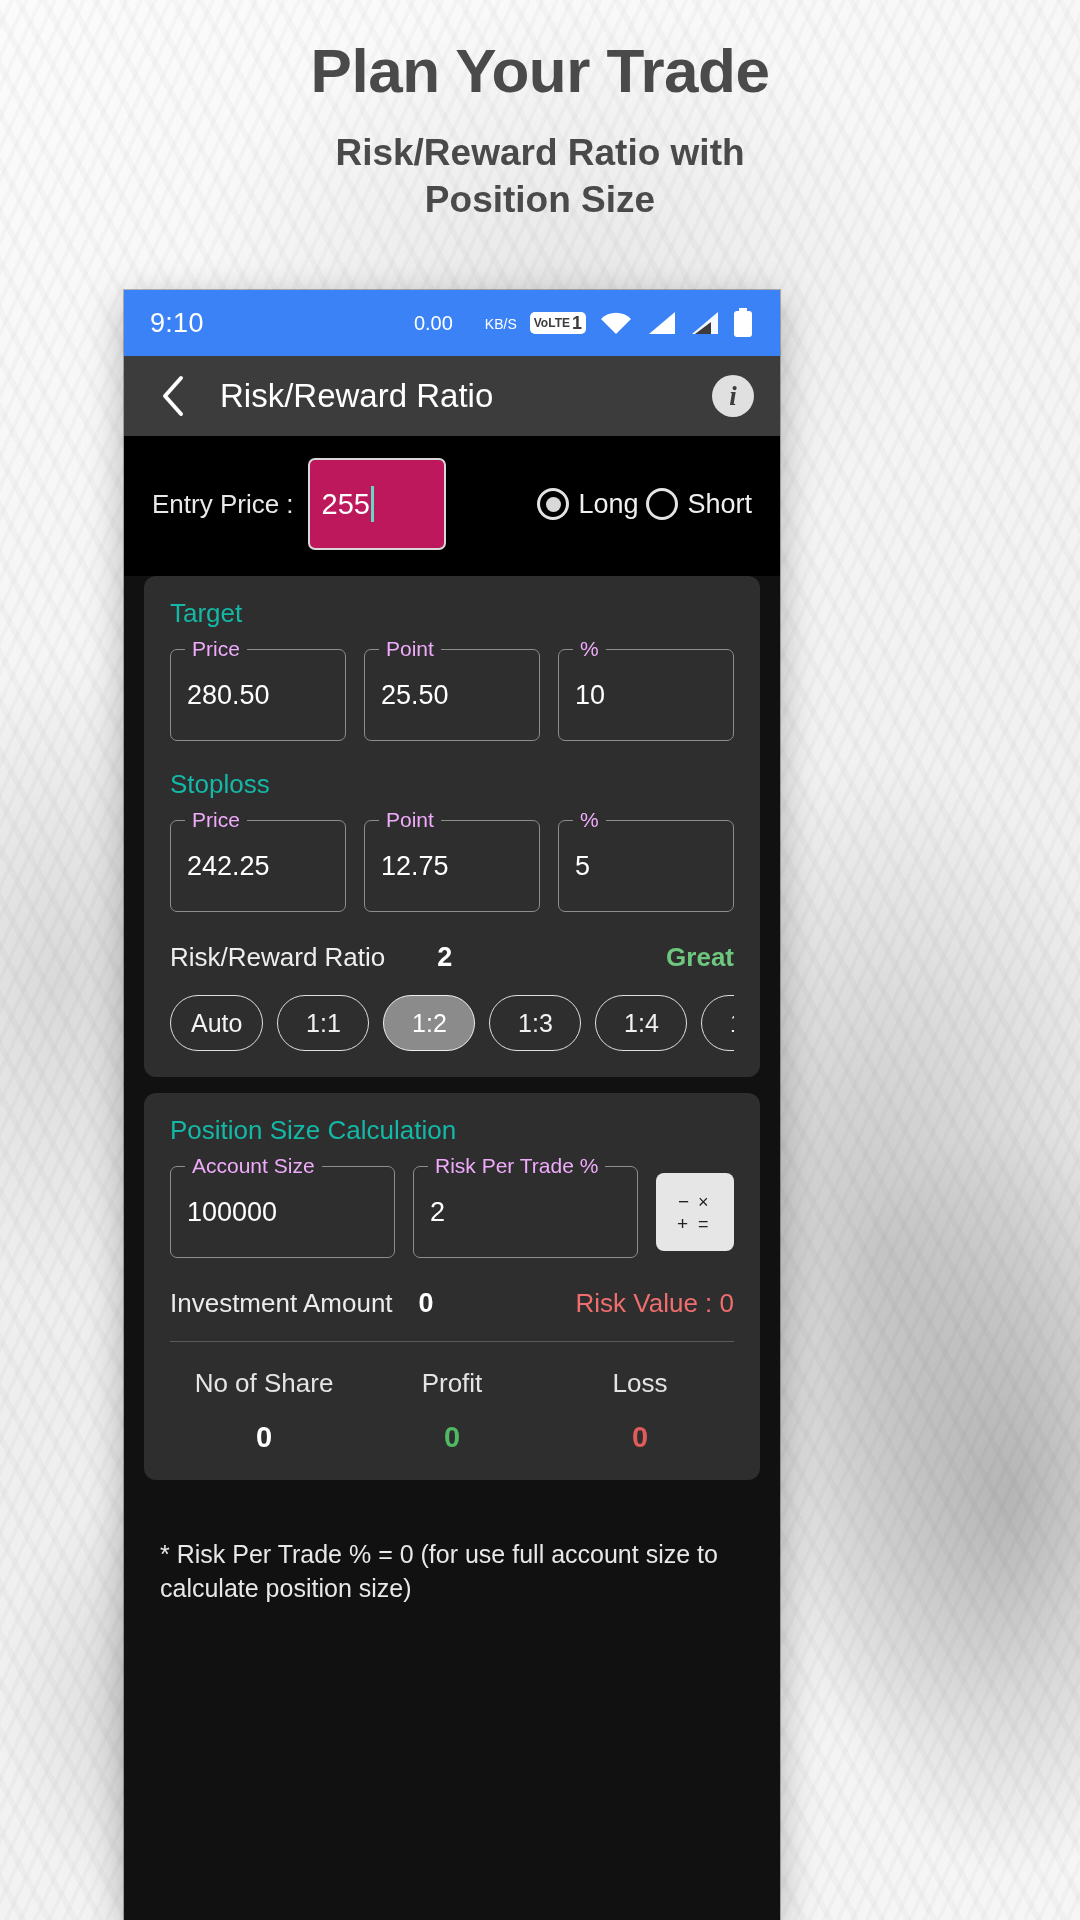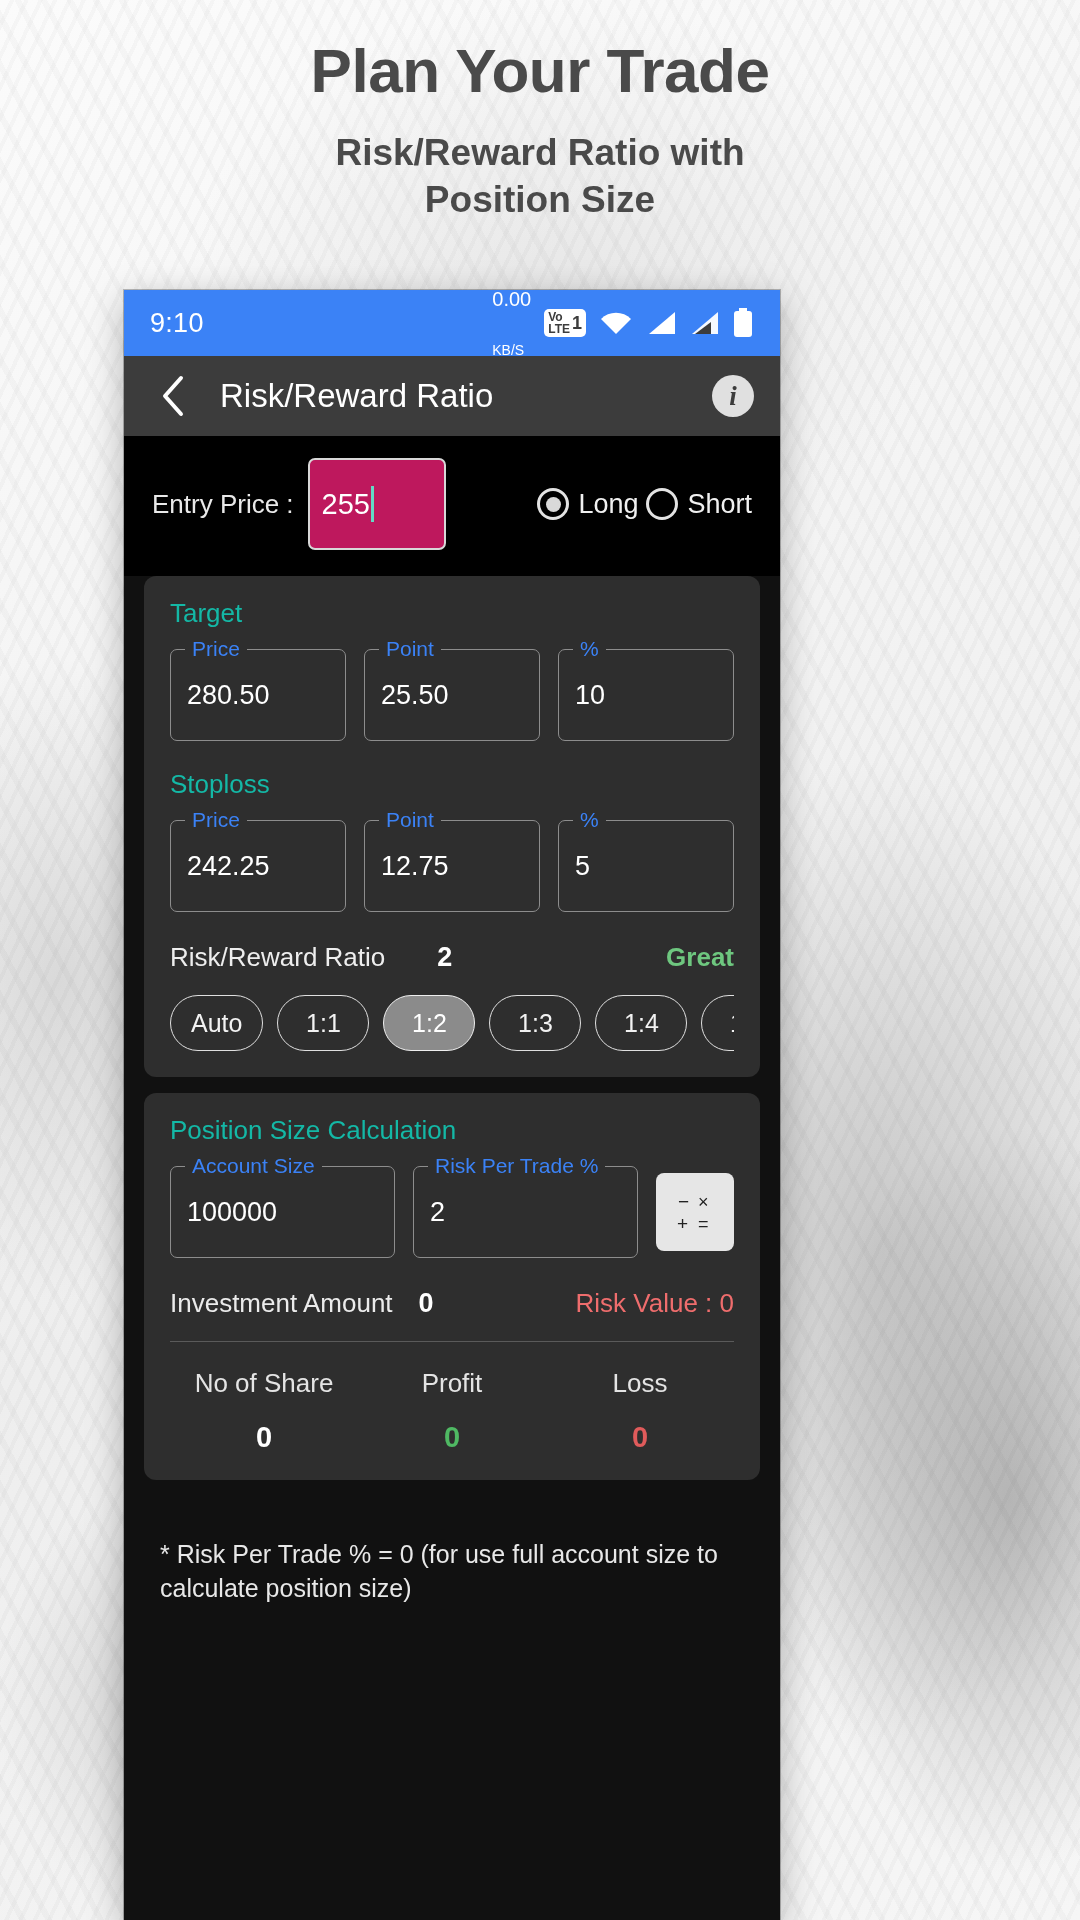--- a/index.html
+++ b/index.html
@@ -43,28 +43,28 @@
     box-shadow:0 0 0 1px rgba(0,0,0,.25), 0 10px 35px rgba(0,0,0,.28);
   }
 
   
   .statusbar{
     height:66px; background:#3b82f6; display:flex; align-items:center;
     padding:0 26px; color:#ffffff;
   }
   .clock{ font-size:27px; letter-spacing:.3px;}
   .sb-right{ margin-left:auto; display:flex; align-items:center; gap:13px;}
-  .kbs{ display:flex; flex-direction:column; line-height:1;gap:32px;}
+  .kbs{ display:flex; align-items:center; line-height:1;gap:32px;}
   .kbs .n{ font-size:20px;}
   .kbs .u{ font-size:14px; margin-top:2px;}
   .volte{
     background:#fff; color:#3c3c3c; border-radius:5px; padding:2px 4px;
     display:flex; align-items:center; gap:2px; font-weight:bold; line-height:1;
   }
-  .volte .two{ display:flex; flex-direction:column; font-size:12px;}
+  .volte .two{ display:flex; flex-direction:row; font-size:12px;}
   .volte .one{ font-size:18px;}
 
   
   .appbar{
     height:80px; background:#3c3c3c; display:flex; align-items:center;
     padding:0 26px; color:#fff;
   }
   .back{ width:46px; height:46px; display:flex; align-items:center; justify-content:center; cursor:pointer;}
   .appbar .title{ font-size:33px; margin-left:24px; font-weight:normal;}
   .info-btn{
@@ -101,21 +101,21 @@
   .sec-title{ color:#14b8a6; font-size:26px; margin-bottom:20px;}
   .sec-title.pad{ margin-top:28px;}
 
   .fields{ display:flex; gap:18px;}
   .tf{
     position:relative; flex:1; height:92px; border:1.5px solid #8d8d8d;
     border-radius:7px; display:flex; align-items:center; padding:0 16px;
   }
   .tf .lab{
     position:absolute; top:-13px; left:14px; background:#2e2e2e;
-    padding:0 7px; color:#3b82f6; font-size:21px;
+    padding:0 7px; color:#f0abfc; font-size:21px;
   }
   .tf .v{ color:#ffffff; font-size:27px;}
 
   
   .rr-row{ display:flex; align-items:center; margin-top:30px;}
   .rr-label{ color:#eeeeee; font-size:26px;}
   .rr-val{ color:#ffffff; font-size:27px; font-weight:bold; margin-left:52px;}
   .rr-qual{ margin-left:auto; color:#6ec77f; font-size:26px; font-weight:bold;}
 
   .chips{ display:flex; gap:14px; margin-top:22px; overflow:hidden;}

